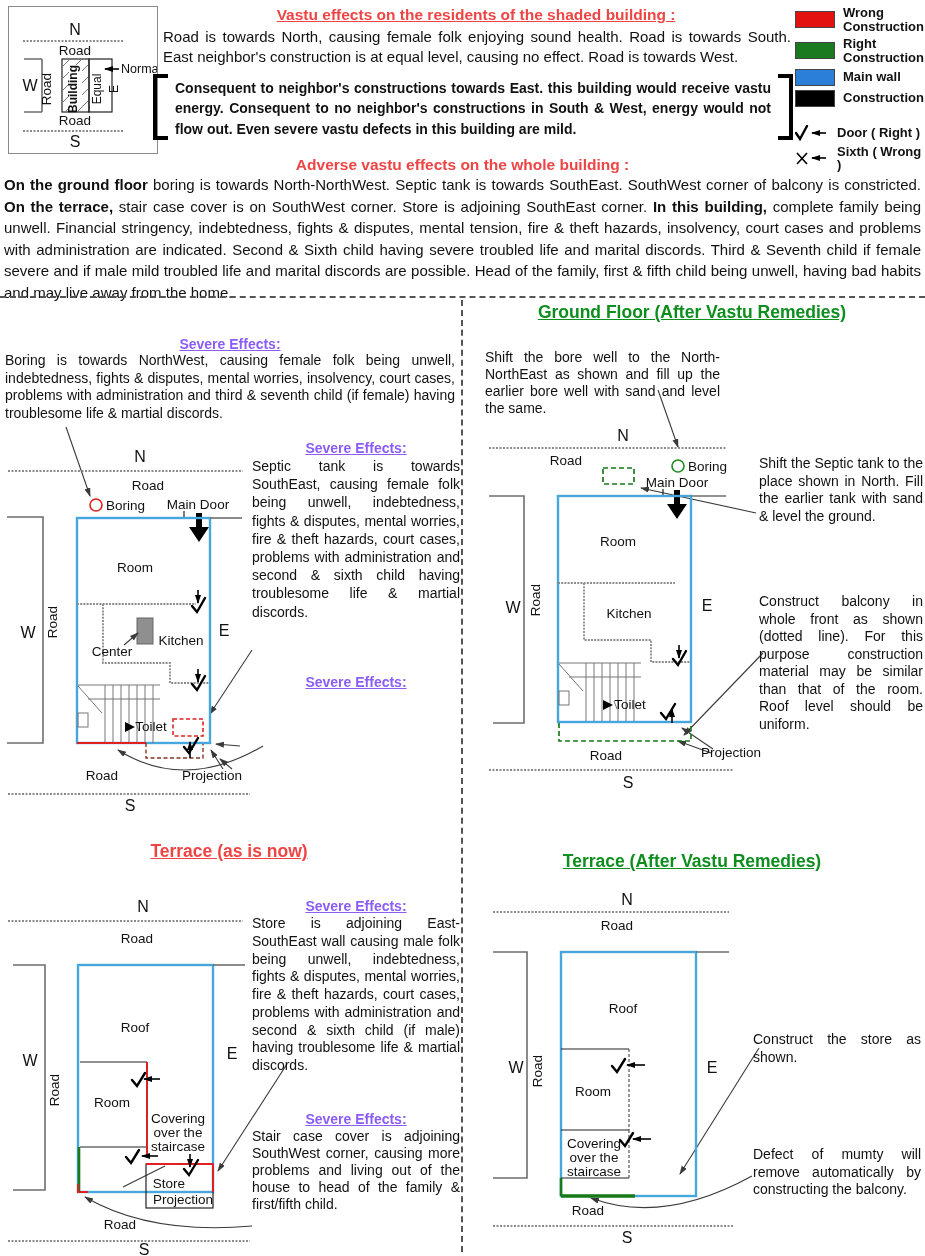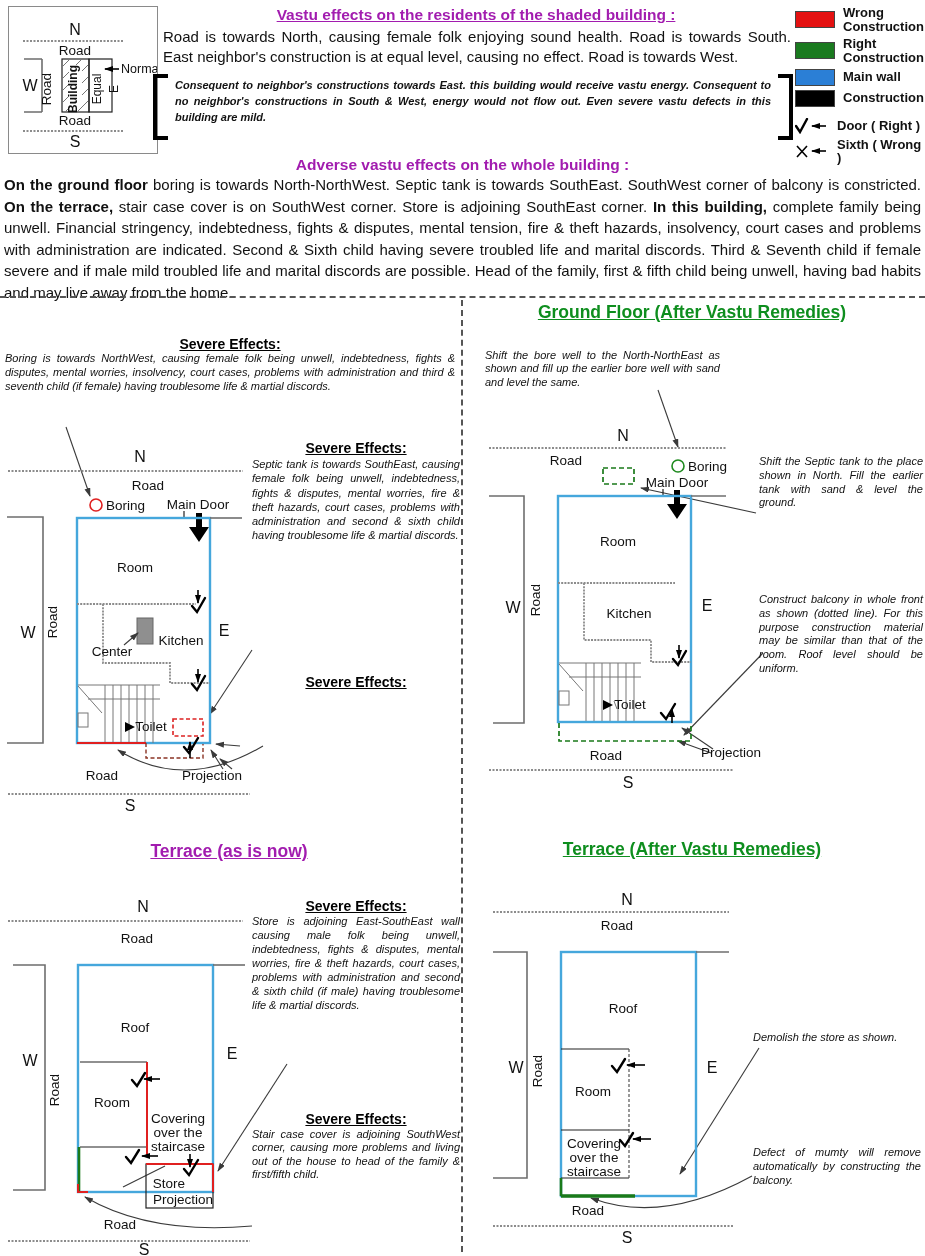--- a/index.html
+++ b/index.html
@@ -1,25 +1,25 @@
 <!DOCTYPE html>
 <html><head>
 <meta charset="utf-8">
 <style>
   html,body{margin:0;padding:0;background:#fff;}
   body{font-family:"Liberation Sans","DejaVu Sans",sans-serif;color:#111;}
   #page{position:relative;width:925px;height:1256px;background:#fff;overflow:hidden;}
   .abs{position:absolute;}
-  .red{color:#a21caf;}
+  .red{color:#ef4444;}
   .green{color:#0e8e1e;}
   .ttl{font-weight:bold;font-size:15.5px;text-align:center;}
   .qttl{font-weight:bold;font-size:17.5px;text-align:center;text-decoration:underline;}
-  .sev{font-weight:bold;font-size:14px;text-align:center;text-decoration:underline;color:#000000;}
+  .sev{font-weight:bold;font-size:14px;text-align:center;text-decoration:underline;color:#8b5cf6;}
   .body-txt{font-size:15px;line-height:1.32;text-align:justify;}
-  .blk-txt{font-size:11px;line-height:1.26;text-align:justify;font-style:italic;}
+  .blk-txt{font-size:14px;line-height:1.26;text-align:justify;}
   .u{text-decoration:underline;}
   b{font-weight:bold;}
   .key-box{border:1px solid #8a8a8a;background:#fff;}
   .legend{display:flex;flex-direction:column;gap:4px;font-size:13px;line-height:1.05;}
   .lg-row{display:flex;align-items:center;gap:8px;}
   .swatch{width:38px;height:15px;flex:0 0 auto;border:1px solid #444;}
   .bracket-l{border-left:4px solid #000;border-top:4px solid #000;border-bottom:4px solid #000;width:11px;}
   .bracket-r{border-right:4px solid #000;border-top:4px solid #000;border-bottom:4px solid #000;width:11px;}
   .hdash{border-top:2px dashed #555;}
   .vdash{border-left:2px dashed #555;}
@@ -97,21 +97,21 @@
       <span>Right Construction</span>
     </div>
     <div class="lg-row">
       <span class="swatch" style="background:#2b7fd6;"></span>
       <span>Main wall</span>
     </div>
     <div class="lg-row">
       <span class="swatch" style="background:#000;"></span>
       <span>Construction</span>
     </div>
-    <div class="lg-row" style="margin-top:7px;">
+    <div class="lg-row" style="margin-top:14px;">
       <svg style="position:static;flex:0 0 auto;" width="34" height="16" viewBox="0 0 34 16">
         <path class="chk" d="M1,8 l4,6 l7,-13"></path>
         <path class="arr" d="M31,8 L17,8" marker-end="url(#mb)"></path>
       </svg>
       <span>Door ( Right )</span>
     </div>
     <div class="lg-row">
       <svg style="position:static;flex:0 0 auto;" width="34" height="16" viewBox="0 0 34 16">
         <path class="arr" d="M2,3 L12,14 M12,3 L2,14"></path>
         <path class="arr" d="M31,8 L17,8" marker-end="url(#mb)"></path>
@@ -358,18 +358,18 @@
       </g>
       <g>
         <path class="grl" d="M98,343 V361"></path>
         <path class="grl" style="stroke-width:3.4;" d="M98,361 H172"></path>
       </g>
       <text class="dir" x="249" y="238">E</text>
       <text class="lbl" x="125" y="380">Road</text>
       <path class="road" d="M30,391 H270"></path>
       <text class="dir" x="164" y="408">S</text>
     </svg>
-    <div class="abs qttl green" style="left:0;top:4px;width:458px;">Terrace (After Vastu Remedies)</div>
-    <div class="abs blk-txt" style="left:290px;top:196px;width:168px;line-height:1.25;">Demolish the store as shown.</div>
+    <div class="abs qttl green" style="left:0;top:16px;width:458px;">Terrace (After Vastu Remedies)</div>
+    <div class="abs blk-txt" style="left:290px;top:196px;width:168px;line-height:1.25;">Construct the store as shown.</div>
     <div class="abs blk-txt" style="left:290px;top:311px;width:168px;line-height:1.25;">Defect of mumty will remove automatically by constructing the balcony.</div>
   </div>
 
 </div>
 
 </body></html>

